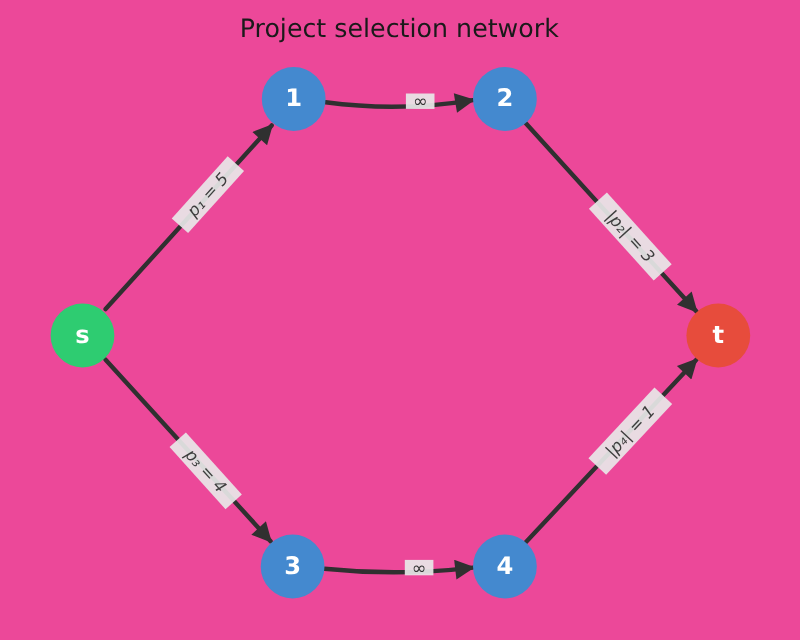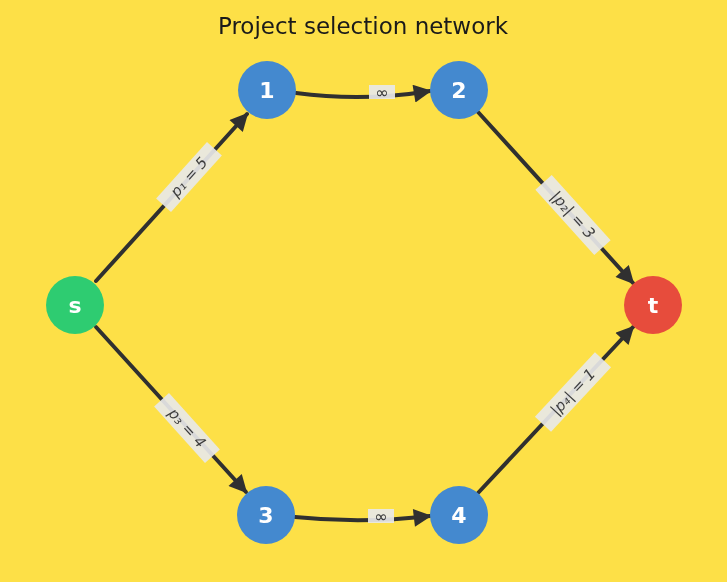--- a/index.html
+++ b/index.html
@@ -1,20 +1,20 @@
 <!DOCTYPE html>
 <html><head>
 <meta charset="utf-8">
 <style>
   html, body { margin: 0; padding: 0; background: #ffffff; }
   .stage {
     position: relative;
     width: 727px;
     height: 582px;
-    background: #fde047;
+    background: #ec4899;
     overflow: hidden;
     font-family: "DejaVu Sans", sans-serif;
   }
   svg { display: block; }
   .title-text {
     font-size: 23px;
     fill: #1a1a1a;
     text-anchor: middle;
     font-family: "DejaVu Sans", "Liberation Sans", sans-serif;
   }

